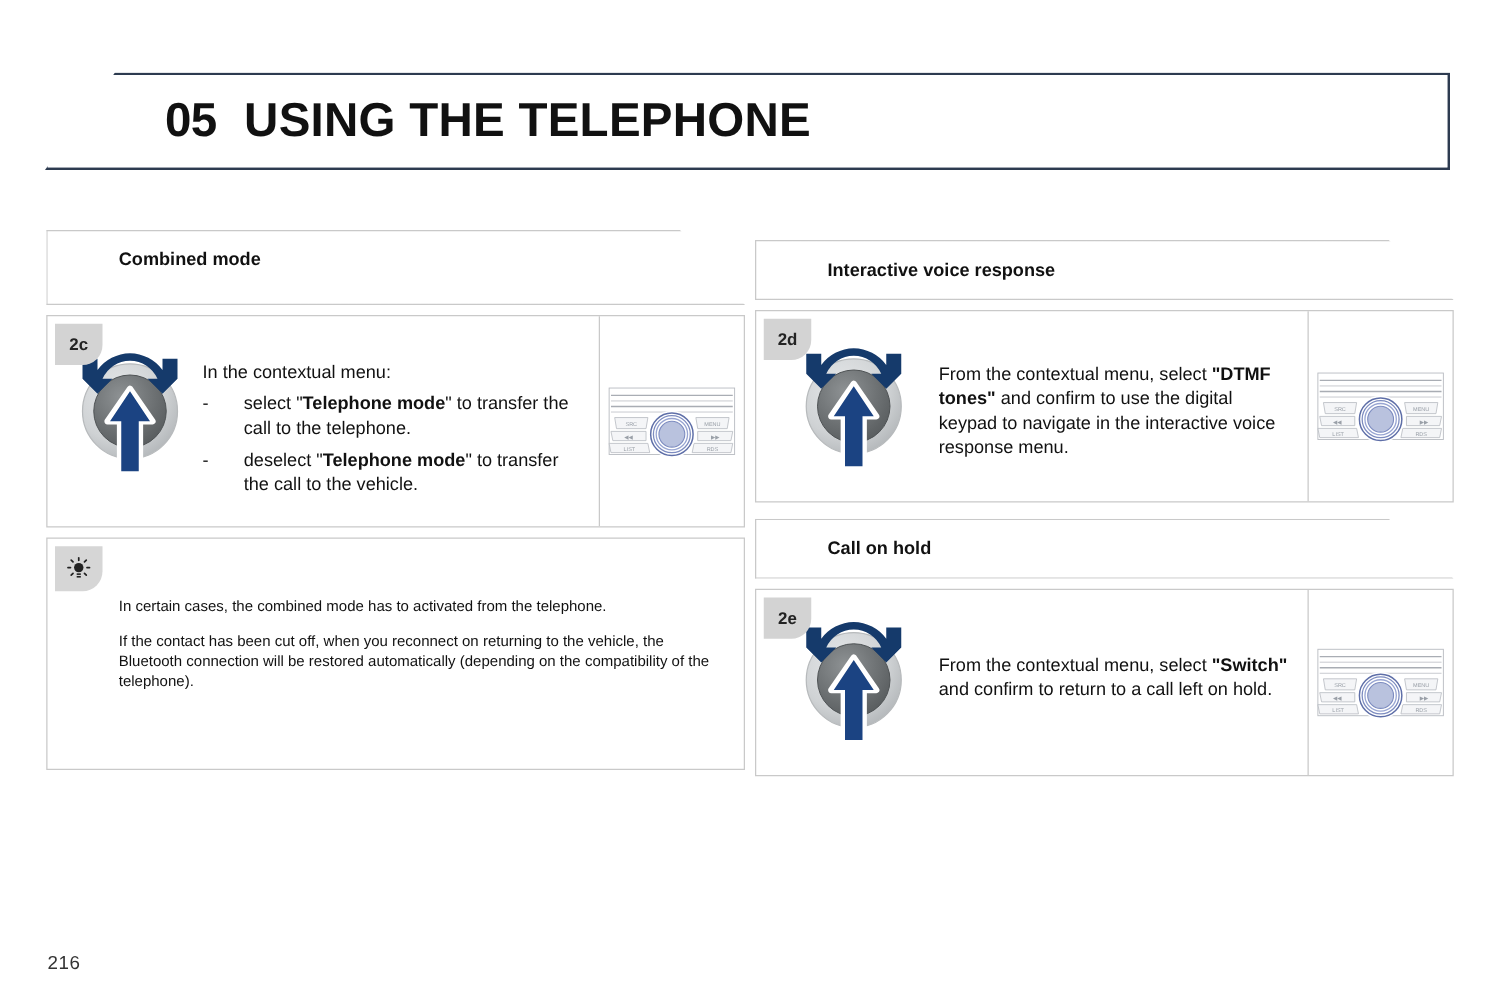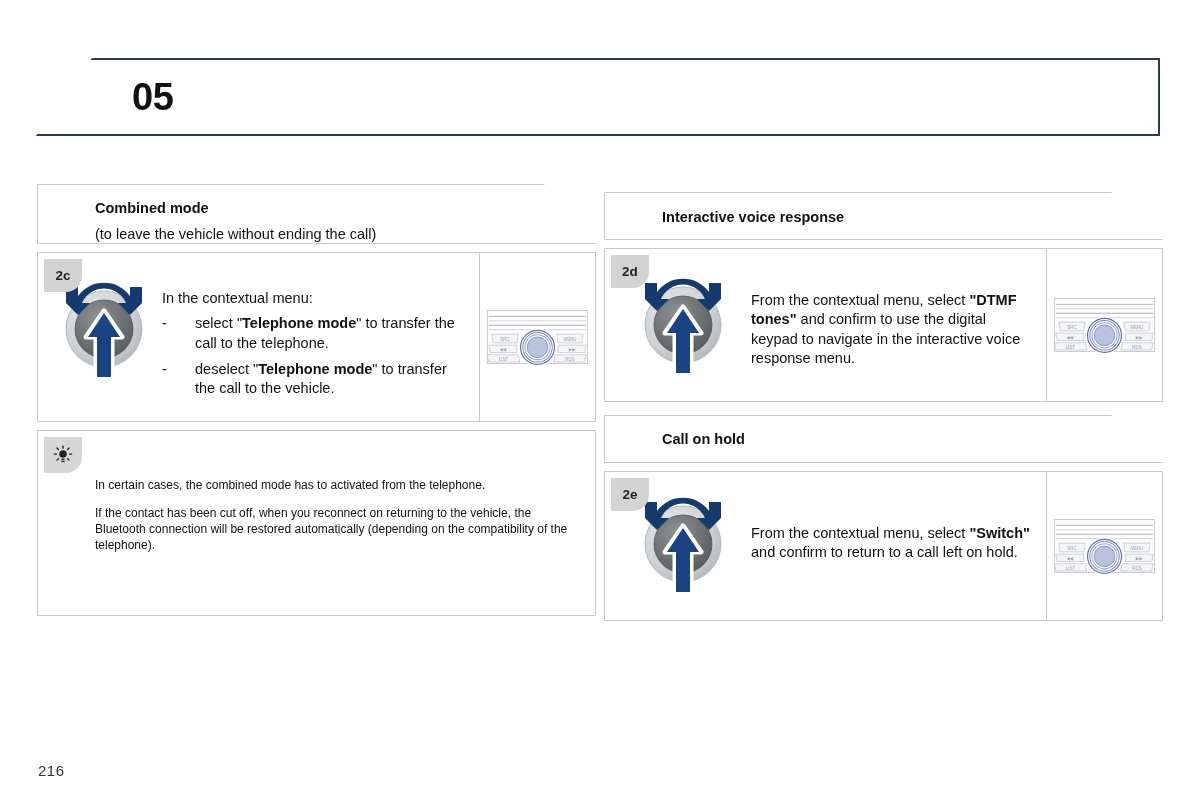--- a/index.html
+++ b/index.html
@@ -124,29 +124,29 @@
   .spacer13{height:13px;}
 </style>
 </head>
 <body>
 
 <div class="page-header">
   <div class="slab"></div>
   <div class="slab-inner"></div>
   <div class="title-row">
     <span class="chapter-num">05</span>
+    <span class="chapter-title">USING THE TELEPHONE</span>
   </div>
 </div>
 
 <div class="col-left">
 
   <div class="sec-head clip" style="height:60px;">
     <div class="sec-head-body">
       <div class="sec-title">Combined mode</div>
-      <div class="sec-sub">(to leave the vehicle without ending the call)</div>
     </div>
   </div>
 
   <div class="spacer8"></div>
 
   <div class="panel" style="min-height:152px;">
     <div class="badge">2c</div>
     <div class="panel-main">
       <div class="knob-wrap">
         <svg width="104" height="118" viewBox="0 0 104 118">

